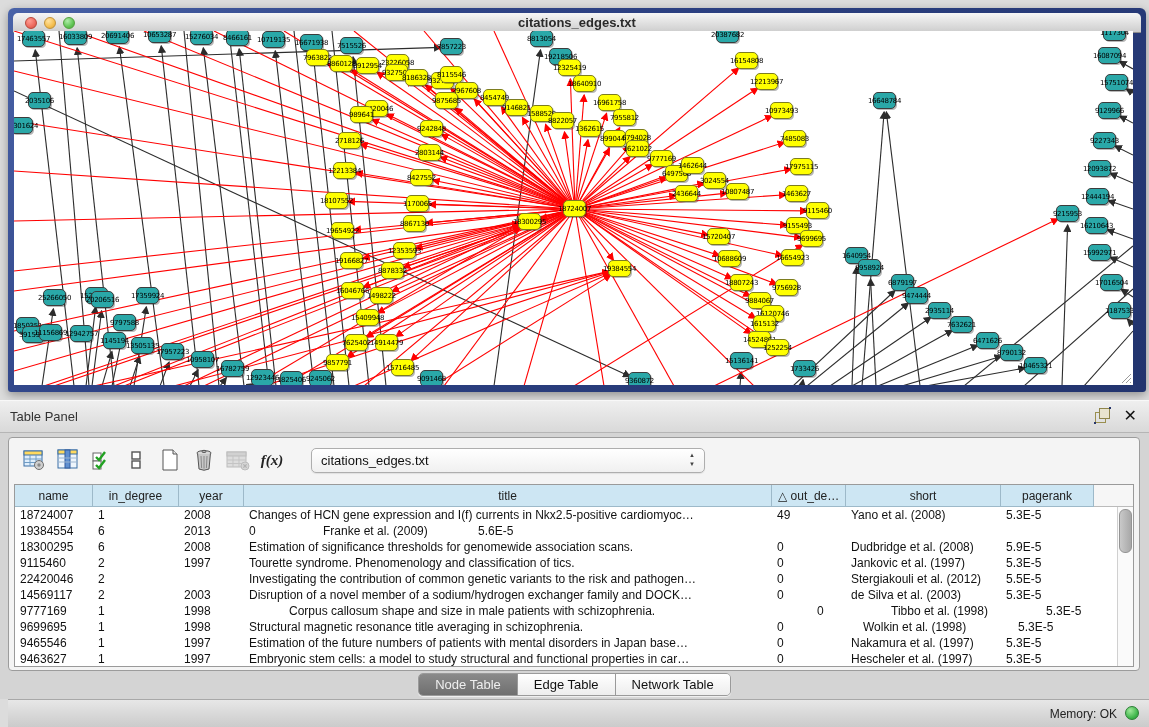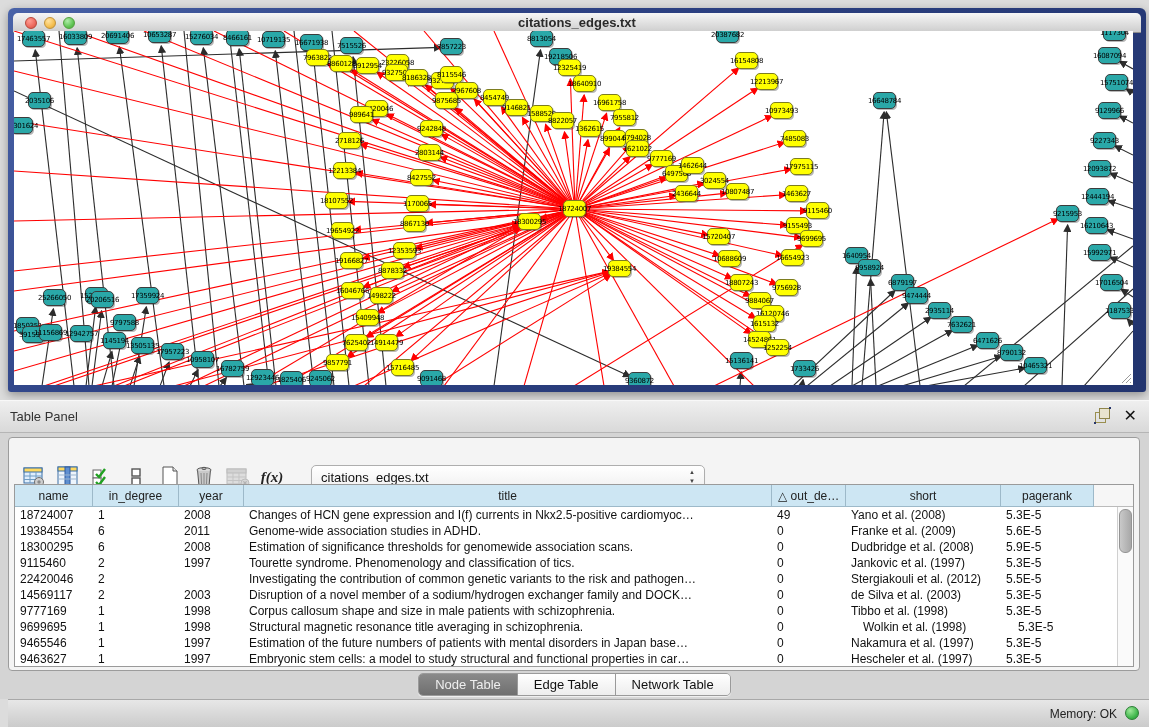--- a/index.html
+++ b/index.html
@@ -51,21 +51,21 @@
   .float-ic{width:15px;height:15px;position:relative;}
   .float-ic .b{position:absolute;left:0;bottom:0;width:9px;height:9px;border:1.4px solid #9a8f4f;background:transparent;}
   .float-ic .f{position:absolute;right:0;top:0;width:9px;height:9px;border:1.4px solid #8f854a;background:#e9e4cf;}
   .float-ic .d1,.float-ic .d2{position:absolute;width:2px;height:2px;background:#27366b;}
   .float-ic .d1{right:-1px;top:-1px;} .float-ic .d2{left:-1px;bottom:-1px;}
   .close-x{font-size:16px;font-weight:bold;color:#111;line-height:14px;}
   .inner-panel{
     position:absolute;left:8px;top:37px;width:1132px;height:234px;
     background:#f4f4f4;border:1px solid #9c9c9c;border-radius:4px;box-sizing:border-box;
   }
-  .ttoolbar{position:absolute;left:0;top:17px;width:100%;height:44px;display:flex;align-items:center;padding-left:12px;box-sizing:border-box;}
+  .ttoolbar{position:absolute;left:0;top:0;width:100%;height:44px;display:flex;align-items:center;padding-left:12px;box-sizing:border-box;}
   .tbi{width:26px;height:26px;margin-right:8px;display:flex;align-items:center;justify-content:center;}
   .fx-ic{font-family:"Liberation Serif","DejaVu Serif",serif;font-style:italic;font-weight:bold;font-size:15px;color:#222;}
   .combo{
     width:392px;height:23px;margin-left:18px;
     background:linear-gradient(#ffffff,#f0f0f0);
     border:1px solid #aeaeae;border-radius:5px;
     display:flex;align-items:center;position:relative;
     box-shadow:0 1px 1px rgba(0,0,0,.08);
   }
   .combo .val{font-size:13px;color:#111;padding-left:9px;}
@@ -1081,22 +1081,21 @@
             <div class="td" style="width: 86px;">1</div>
             <div class="td" style="width: 65px;">2008</div>
             <div class="td" style="width: 528px;">Changes of HCN gene expression and I(f) currents in Nkx2.5-positive cardiomyoc…</div>
             <div class="td" style="width: 74px;">49</div>
             <div class="td" style="width: 155px;">Yano et al. (2008)</div>
             <div class="td" style="width: 93px;">5.3E-5</div>
           </div>
           <div class="trow">
             <div class="td" style="width: 78px;">19384554</div>
             <div class="td" style="width: 86px;">6</div>
-            <div class="td" style="width: 65px;">2011</div>
-            <div class="td" style="width: 528px;">Genome-wide association studies in ADHD.</div>
+            <div class="td" style="width: 65px;">2013</div>
             <div class="td" style="width: 74px;">0</div>
             <div class="td" style="width: 155px;">Franke et al. (2009)</div>
             <div class="td" style="width: 93px;">5.6E-5</div>
           </div>
           <div class="trow">
             <div class="td" style="width: 78px;">18300295</div>
             <div class="td" style="width: 86px;">6</div>
             <div class="td" style="width: 65px;">2008</div>
             <div class="td" style="width: 528px;">Estimation of significance thresholds for genomewide association scans.</div>
             <div class="td" style="width: 74px;">0</div>
@@ -1127,21 +1126,21 @@
             <div class="td" style="width: 65px;">2003</div>
             <div class="td" style="width: 528px;">Disruption of a novel member of a sodium/hydrogen exchanger family and DOCK…</div>
             <div class="td" style="width: 74px;">0</div>
             <div class="td" style="width: 155px;">de Silva et al. (2003)</div>
             <div class="td" style="width: 93px;">5.3E-5</div>
           </div>
           <div class="trow">
             <div class="td" style="width: 78px;">9777169</div>
             <div class="td" style="width: 86px;">1</div>
             <div class="td" style="width: 65px;">1998</div>
-            <div class="td" style="width: 528px;">Corpus callosum shape and size in male patients with schizophrenia.</div>
+            <div class="td" style="width: 528px; margin-left: 40px;">Corpus callosum shape and size in male patients with schizophrenia.</div>
             <div class="td" style="width: 74px;">0</div>
             <div class="td" style="width: 155px;">Tibbo et al. (1998)</div>
             <div class="td" style="width: 93px;">5.3E-5</div>
           </div>
           <div class="trow">
             <div class="td" style="width: 78px;">9699695</div>
             <div class="td" style="width: 86px;">1</div>
             <div class="td" style="width: 65px;">1998</div>
             <div class="td" style="width: 528px;">Structural magnetic resonance title averaging in schizophrenia.</div>
             <div class="td" style="width: 74px;">0</div>

